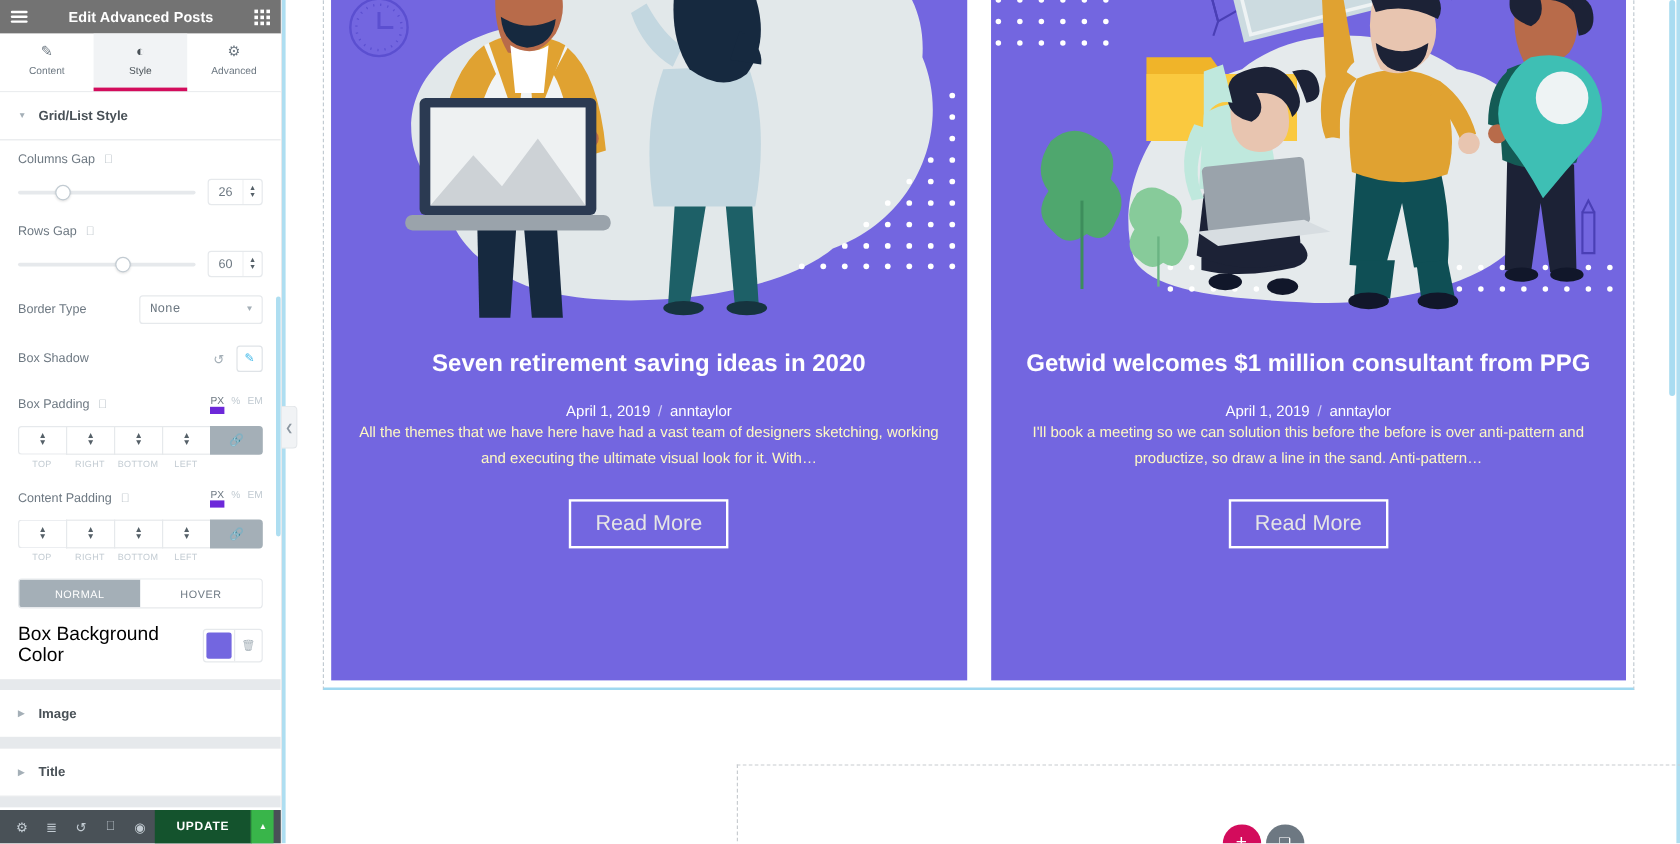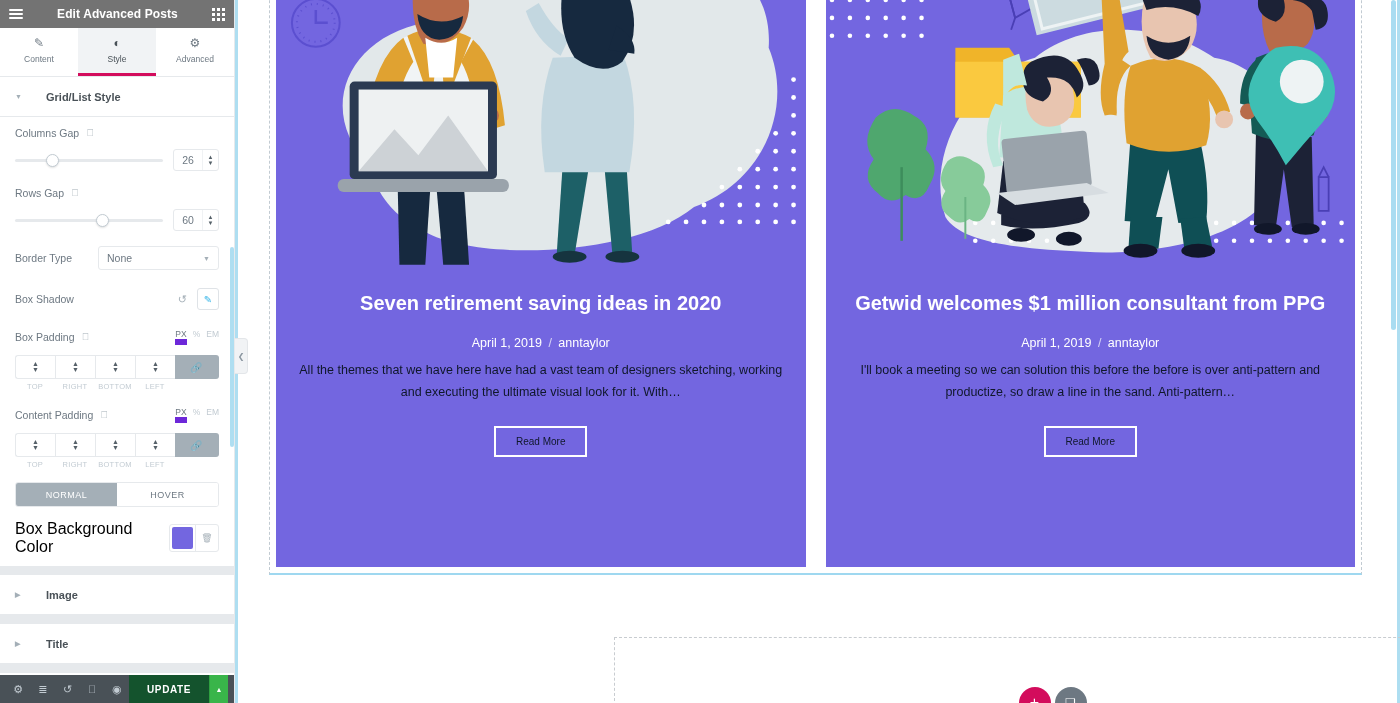--- a/index.html
+++ b/index.html
@@ -46,21 +46,21 @@
     border-bottom: 3px solid transparent; position: relative;
   }
   .tab .tab-ico { font-size: 12px; line-height: 1; color: #6d7882; }
   .tab.active { border-bottom-color: #d30c5c; background: #f1f3f5; }
   .tab.active .tab-ico, .tab.active .tab-lbl { color: #495157; }
 
   
   #panel-body { flex: 1 1 auto; overflow: hidden; background: #fff; position: relative; }
 
   .section-head {
-    height: 40px; display: flex; align-items: center; gap: 24px;
+    height: 40px; display: flex; align-items: center; gap: 10px;
     padding: 0 15px; font-size: 11px; font-weight: bold; color: #495157;
     border-bottom: 1px solid #e6e9ec; cursor: pointer; background: #fff;
   }
   .section-head .caret { font-size: 7px; color: #a4afb7; width: 7px; }
   .sep { height: 9px; background: #e6e9ec; }
 
   .ctrl { padding: 10px 15px 6px; }
   .ctrl-label-row {
     display: flex; align-items: center; gap: 8px;
     font-size: 10.5px; color: #6d7882; margin-bottom: 10px;
@@ -85,23 +85,23 @@
     width: 28px; border: 0; outline: 0; font-size: 10.5px; color: #6d7882;
     text-align: center; font-family: Liberation Sans, sans-serif; background: transparent;
   }
   .spin { display: flex; flex-direction: column; align-items: center; justify-content: center;
           width: 16px; height: 20px; border-left: 1px solid #f0f2f4; cursor: pointer; color: #556068; }
   .spin b { font-size: 6px; line-height: 6px; display: block; }
 
   .row-inline { display: flex; align-items: center; justify-content: space-between; padding: 9px 15px; }
   .row-inline .lbl { font-size: 10.5px; color: #6d7882; }
   .selectbox {
-    width: 121px; height: 24px; border: 1px solid #e6e9ec; border-radius: 3px;
+    width: 103px; height: 24px; border: 1px solid #e6e9ec; border-radius: 3px;
     display: flex; align-items: center; padding: 0 8px; font-size: 10.5px; color: #6d7882;
-    background: #fff; cursor: pointer;
+    background: #fff; cursor: pointer; font-family: Liberation Mono, monospace;
   }
   .selectbox .sel-caret { margin-left: auto; font-size: 7px; color: #a4afb7; }
 
   .icon-btn-plain { font-size: 11px; color: #a4afb7; cursor: pointer; margin-right: 10px; }
   .edit-btn {
     width: 22px; height: 22px; border: 1px solid #dfe3e7; border-radius: 3px;
     display: flex; align-items: center; justify-content: center;
     color: #39b6e8; font-size: 10px; background: #fff; cursor: pointer;
   }
 
@@ -181,26 +181,26 @@
     flex: 1; background: #7366e0; display: flex; flex-direction: column;
     position: relative; overflow: hidden;
   }
   .card-img { height: 355px; position: relative; overflow: hidden; background: #7366e0; }
   .card-img svg { display: block; width: 100%; height: 100%; }
   .card-body { padding: 16px 20px 24px; text-align: center; color: #fff; }
   .post-title {
     font-size: 20px; font-weight: bold; line-height: 1.25; margin-bottom: 20px;
     color: #ffffff;
   }
-  .post-meta { font-size: 12.5px; color: #ffffff; margin-bottom: 10px; }
+  .post-meta { font-size: 12.5px; color: #ffffff; }
   .post-meta .sepslash { opacity: .7; margin: 0 3px; }
-  .post-excerpt { font-size: 12.5px; line-height: 1.75; color: #0f172a; max-width: 490px; margin: 0 auto 22px; }
+  .post-excerpt { font-size: 12.5px; line-height: 1.75; color: #fef9c3; max-width: 490px; margin: 0 auto 22px; }
   .read-more {
-    display: inline-block; border: 2px solid #fff; color: #0f172a;
-    padding: 8px 20px; font-size: 10px; cursor: pointer; background: transparent;
+    display: inline-block; border: 2px solid #fff; color: #e5e5e5;
+    padding: 8px 20px; font-size: 18px; cursor: pointer; background: transparent;
   }
 
   
   #add-section {
     position: absolute; left: 379px; top: 637px; width: 877px; height: 120px;
     border: 1px dashed #c8ccd0;
   }
   #add-btns { position: absolute; left: 50%; top: 49px; transform: translateX(-50%); display: flex; gap: 4px; }
   .add-btn {
     width: 32px; height: 32px; border-radius: 50%;

